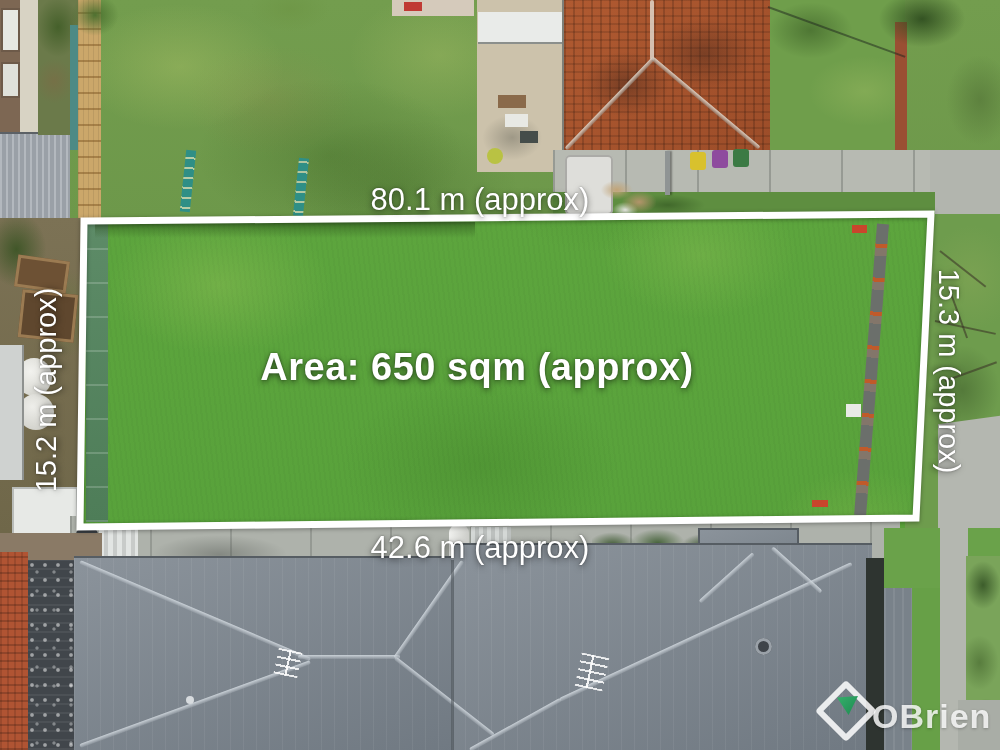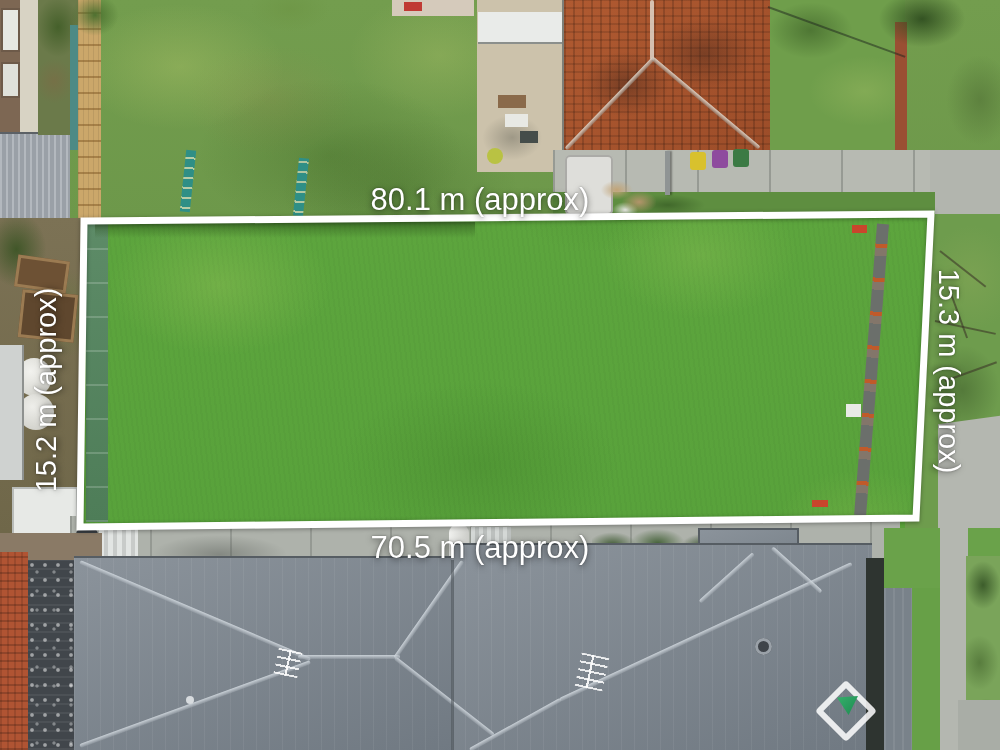--- a/index.html
+++ b/index.html
@@ -329,20 +329,22 @@
   <div class="temp-fence"></div>
   <div class="fence-sign"></div>
   <div class="red-mark1"></div>
   <div class="red-mark2"></div>
 
   <svg class="boundary" width="1000" height="750" viewBox="0 0 1000 750">
     <polygon points="84,221 931,214 916,518 80,527" fill="none" stroke="#ffffff" stroke-width="7"></polygon>
   </svg>
 
   <div class="lbl lbl-top">80.1 m (approx)</div>
-  <div class="lbl lbl-bottom">70.5 m (approx)</div>
+  <div class="lbl lbl-bottom">42.6 m (approx)</div>
   <div class="lbl lbl-left">15.2 m (approx)</div>
   <div class="lbl lbl-right">15.3 m (approx)</div>
+  <div class="lbl lbl-area">Area: 650 sqm (approx)</div>
 
   <div class="wm-diamond"></div>
   <div class="wm-tri"></div>
+  <div class="wm-text">OBrien</div>
 
 </div>
 
 </body></html>

